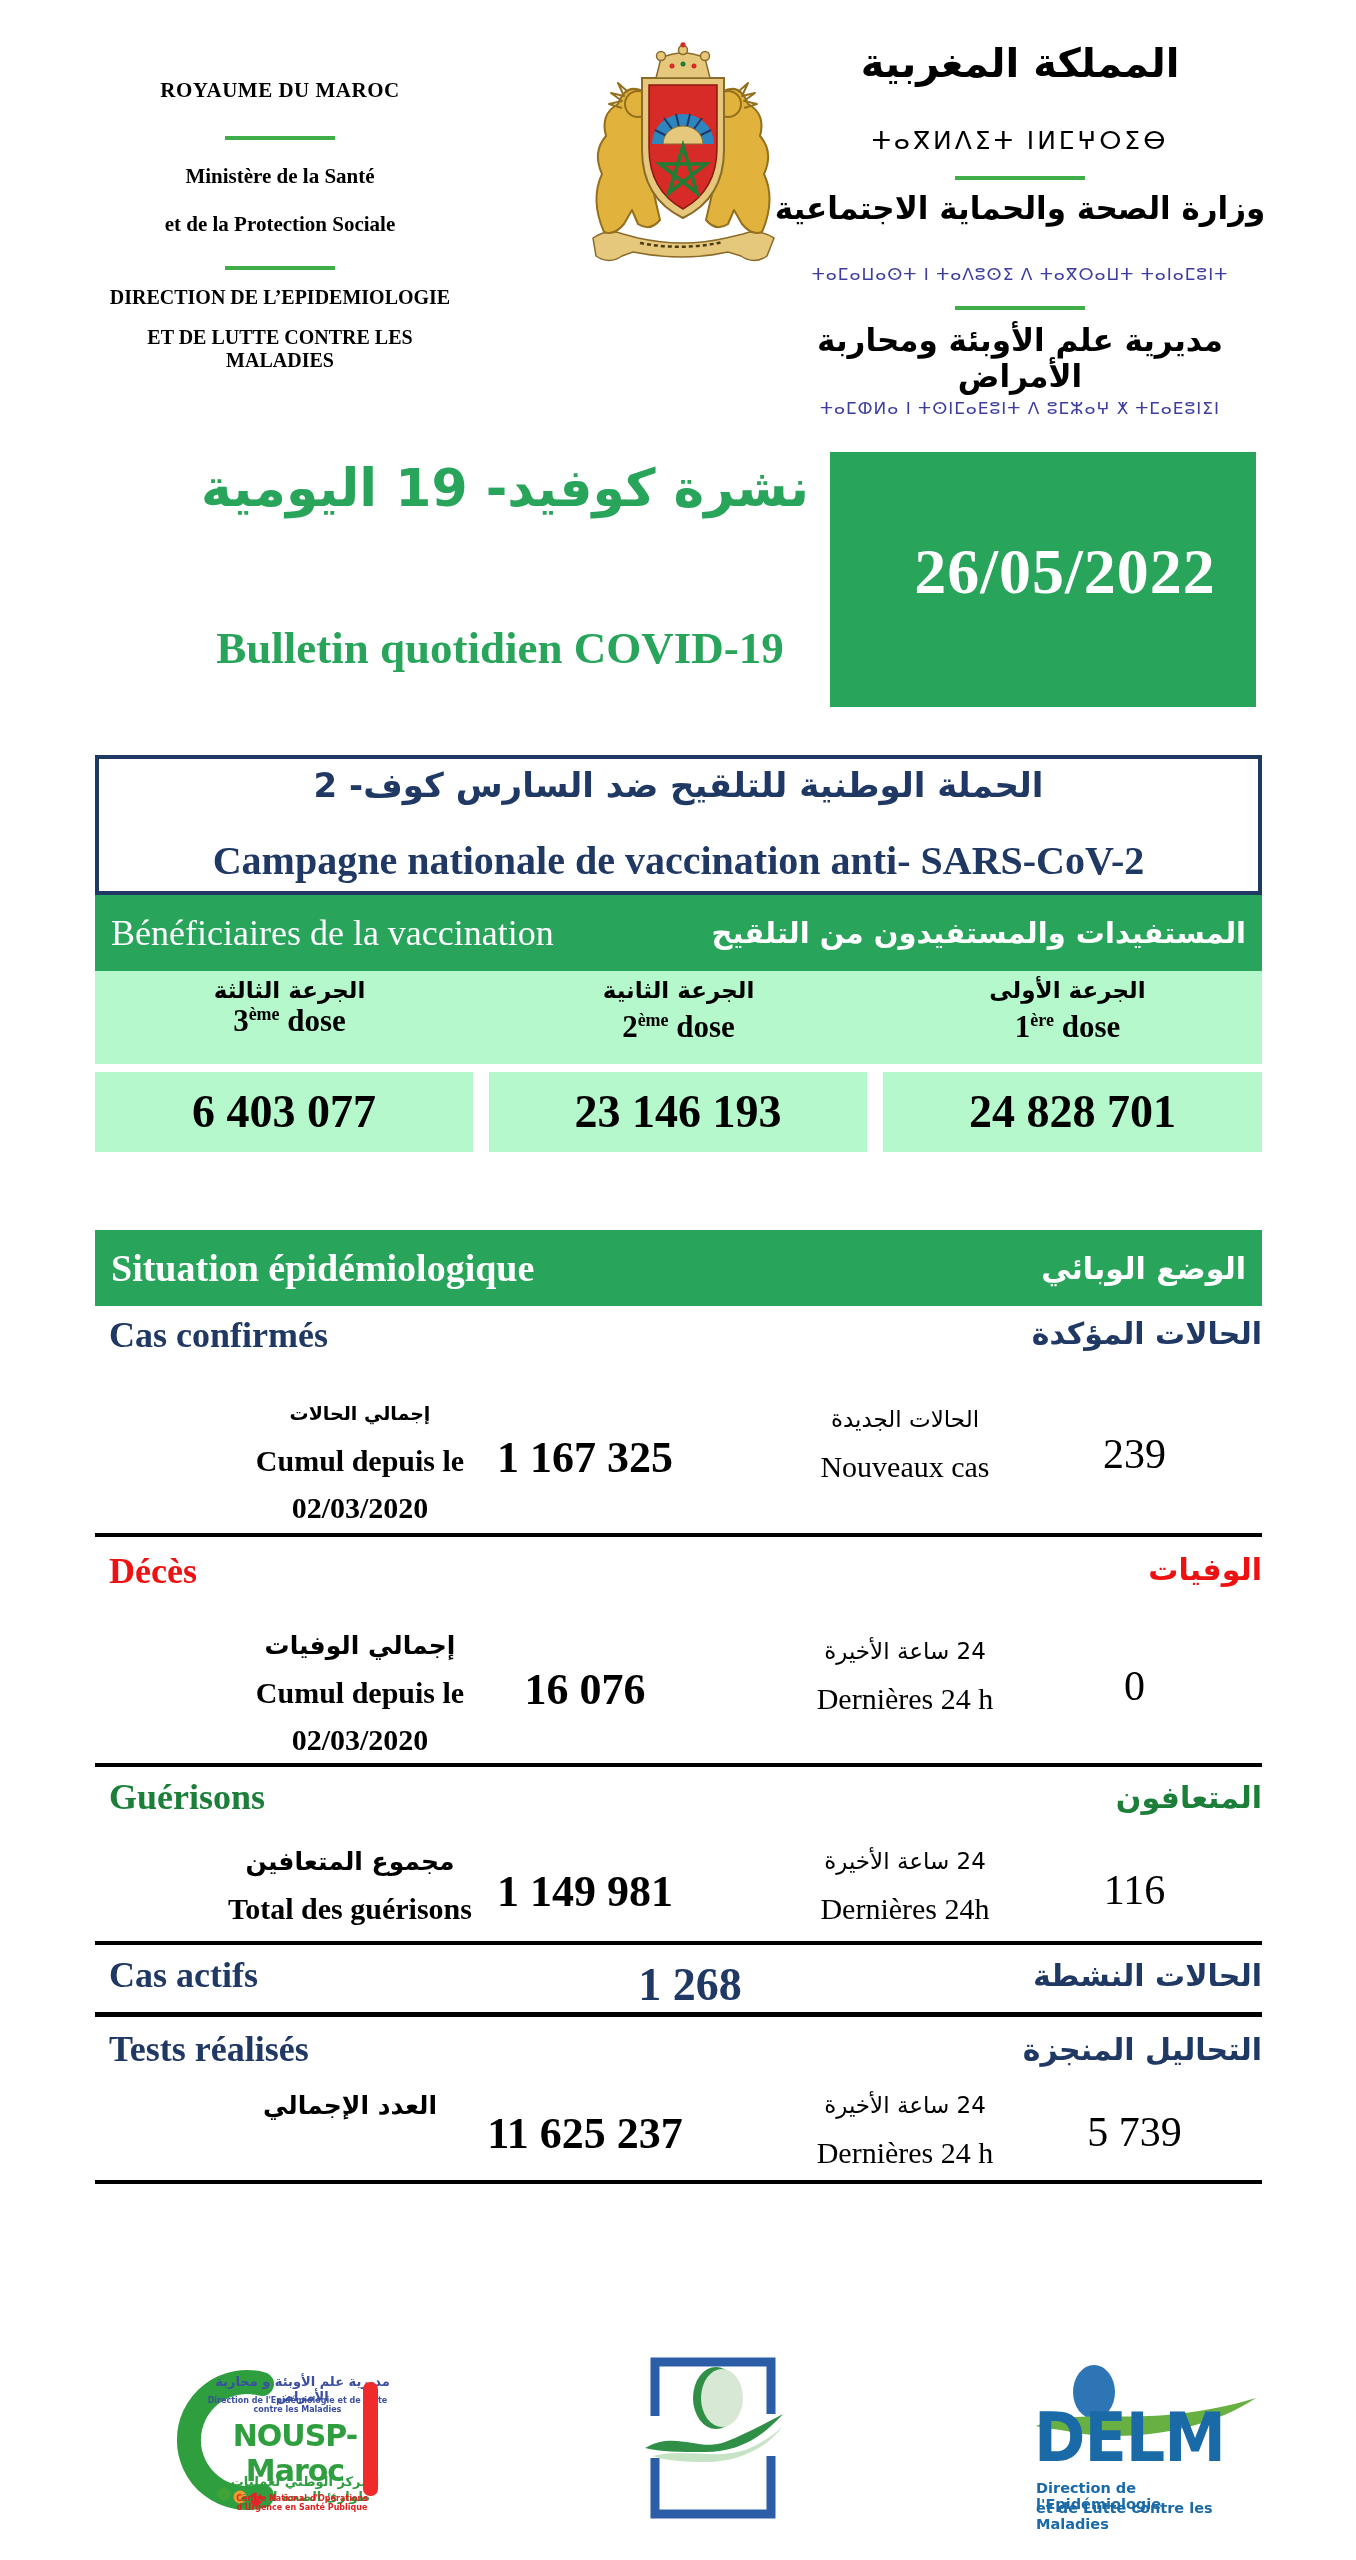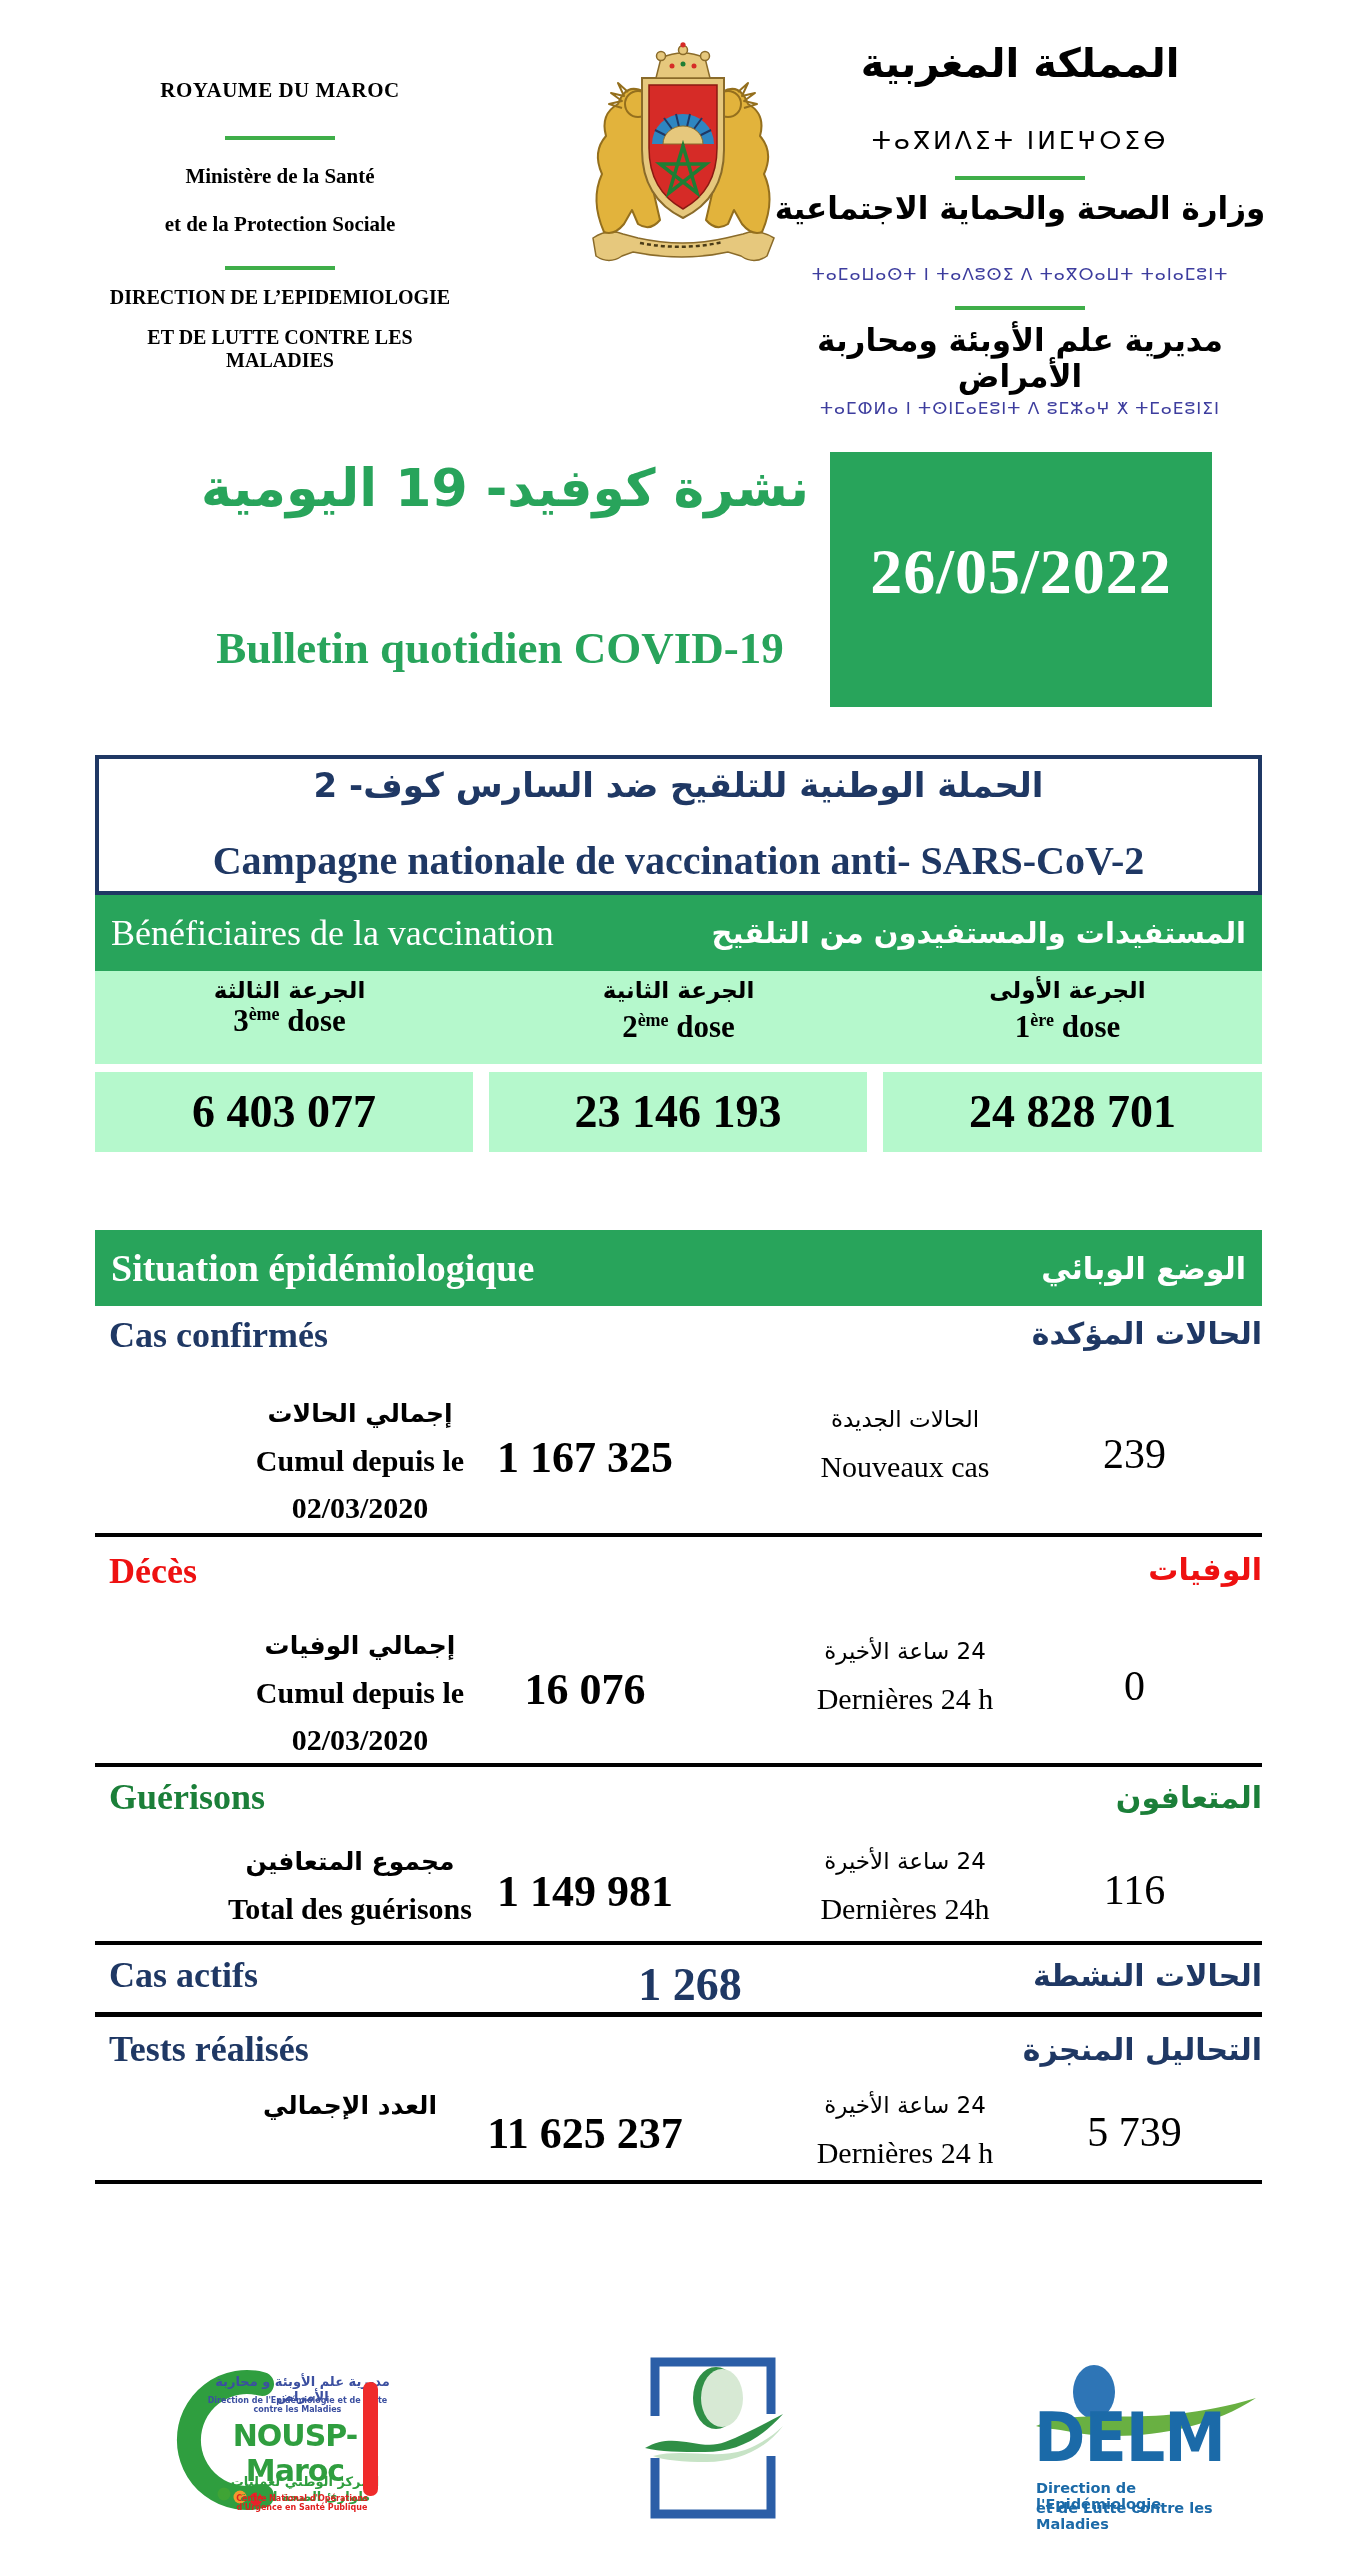--- a/index.html
+++ b/index.html
@@ -10,21 +10,21 @@
   .rt{text-align:right;}
   .serif{font-family:"Liberation Serif",serif;}
   .sans{font-family:"DejaVu Sans",sans-serif;}
   .b{font-weight:bold;}
   .navy{color:#1F3864;}
   .red{color:#EE1111;}
   .dgreen{color:#1B7F39;}
   .green{color:#28A45B;}
   .white{color:#ffffff;}
   .tifblue{color:#3D3D9E;}
-  .gbar{background:#28A45B;}
+  .gbar{background:#28A45B;padding-left:44px;}
   .lgreen{background:#B5F8CC;}
   .hr{position:absolute;left:95px;width:1167px;background:#000;}
   .gdiv{position:absolute;height:4px;background:#3FAE49;}
   sup{font-size:58%;vertical-align:super;}
   .cell-label{line-height:47px;}
   .flexbar{display:flex;justify-content:space-between;align-items:center;padding:0 16px;box-sizing:border-box;}
 </style>
 </head>
 <body>
 
@@ -133,21 +133,21 @@
   <div class="abs gbar flexbar" style="left:95px;top:1230px;width:1167px;height:76px;">
     <div class="serif b white" style="font-size:38px;">Situation épidémiologique</div>
     <div class="sans b white" dir="rtl" style="font-size:30px;">الوضع الوبائي</div>
   </div>
 
   <div class="abs serif b navy" style="left:109px;top:1314px;font-size:36px;">Cas confirmés</div>
   <div class="abs sans b navy rt" dir="rtl" style="left:862px;top:1316px;width:400px;font-size:30px;">الحالات المؤكدة</div>
 
   <div class="abs" style="left:0;top:1390px;width:1356px;height:142px;">
     <div class="abs ctr" style="left:210px;width:300px;">
-      <div class="sans b cell-label" dir="rtl" style="font-size:25px;">إجمالي الحالات</div>
+      <div class="sans b cell-label" dir="rtl" style="font-size:19px;">إجمالي الحالات</div>
       <div class="serif b cell-label" style="font-size:30px;">Cumul depuis le</div>
       <div class="serif b cell-label" style="font-size:30px;">02/03/2020</div>
     </div>
     <div class="abs ctr serif b" style="left:445px;top:42px;width:280px;font-size:44px;">1 167 325</div>
     <div class="abs ctr" style="left:780px;top:6px;width:250px;">
       <div class="sans cell-label" dir="rtl" style="font-size:23px;">الحالات الجديدة</div>
       <div class="serif cell-label" style="font-size:30px;">Nouveaux cas</div>
     </div>
     <div class="abs ctr serif" style="left:1047px;top:40px;width:175px;font-size:42px;">239</div>
   </div>

